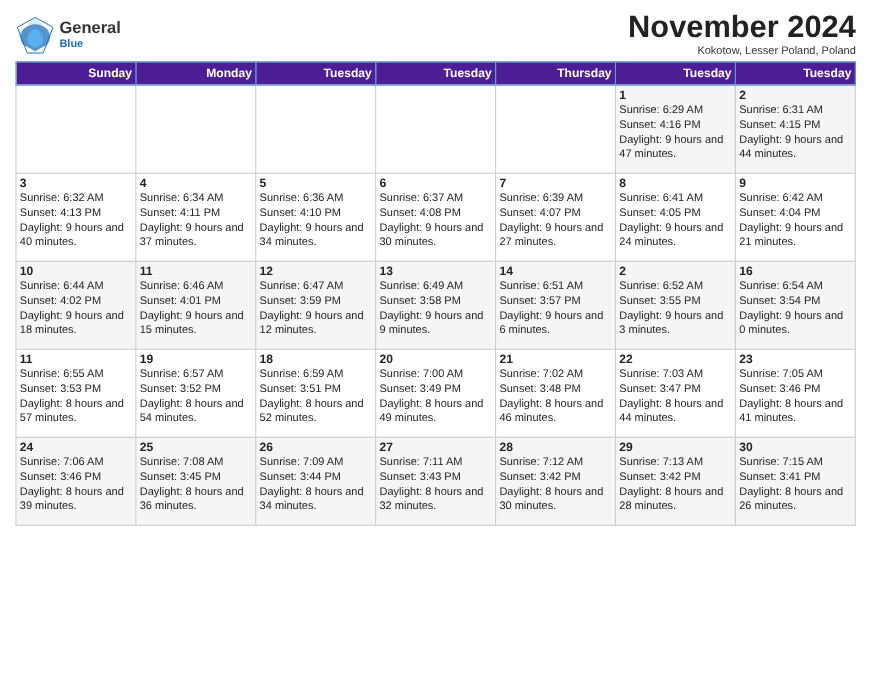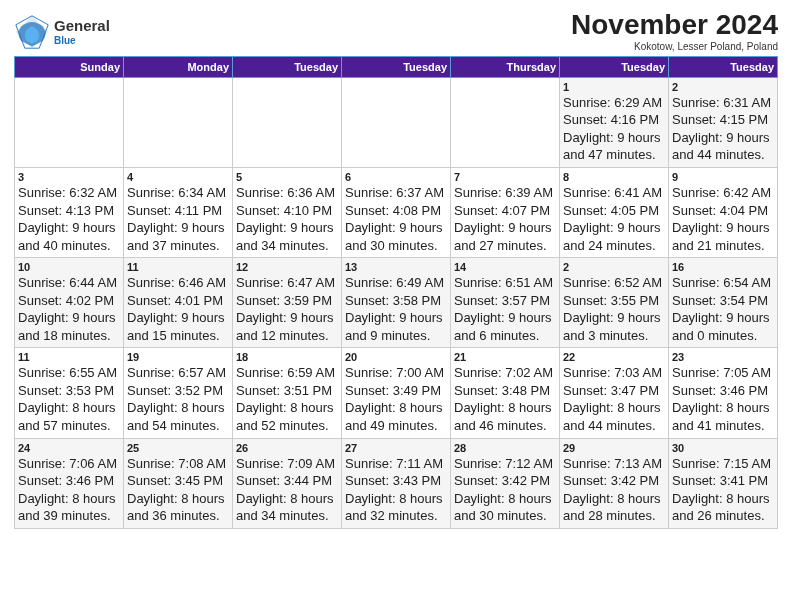--- a/index.html
+++ b/index.html
@@ -86,21 +86,21 @@
       background: #f5f5f5;
     }
     .day-number {
       font-size: 11px;
       font-weight: bold;
       display: block;
       margin-bottom: 1px;
     }
     .day-info {
       line-height: 1.35;
-      font-size: 13px;
+      font-size: 10px;
     }
     .empty-cell {
       background: #fff !important;
     }
   </style>
 </head>
 <body>
 
 <div class="container">
   <div class="header">

